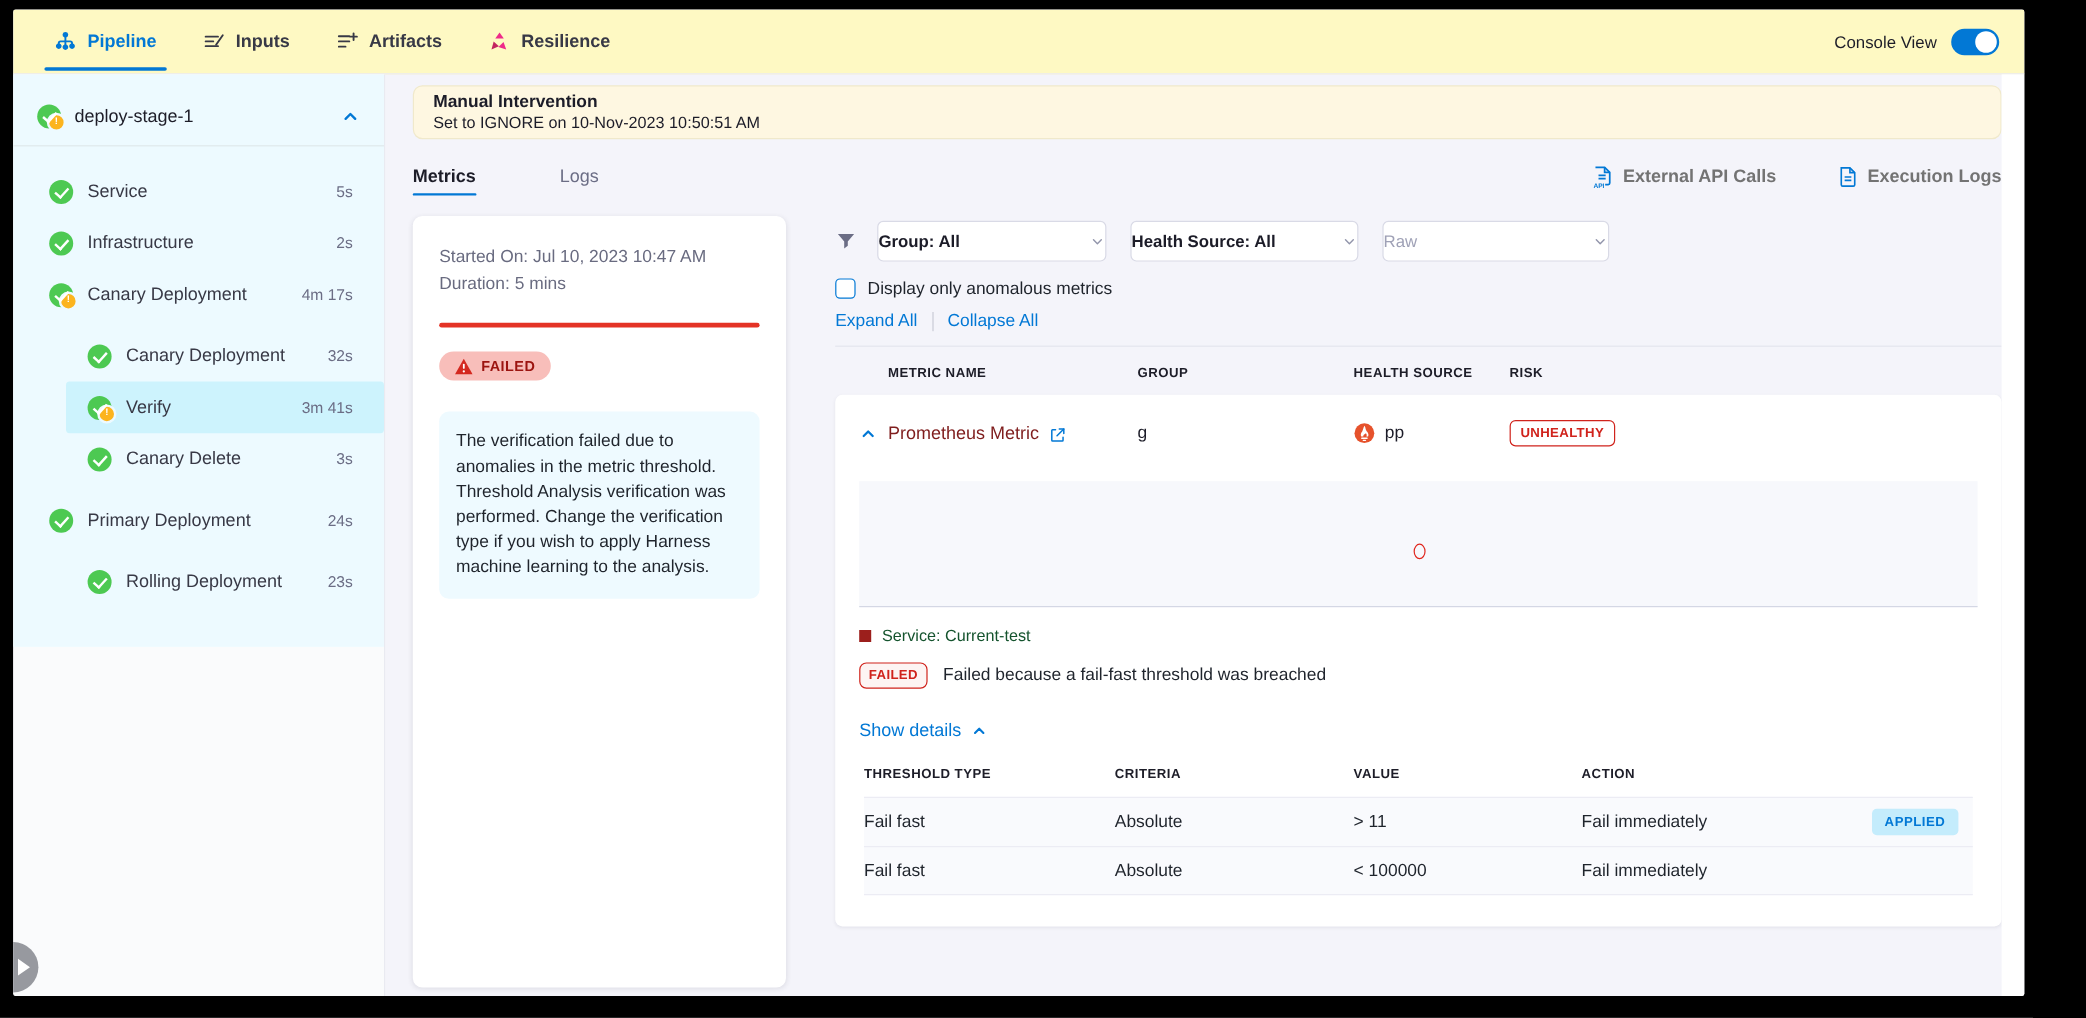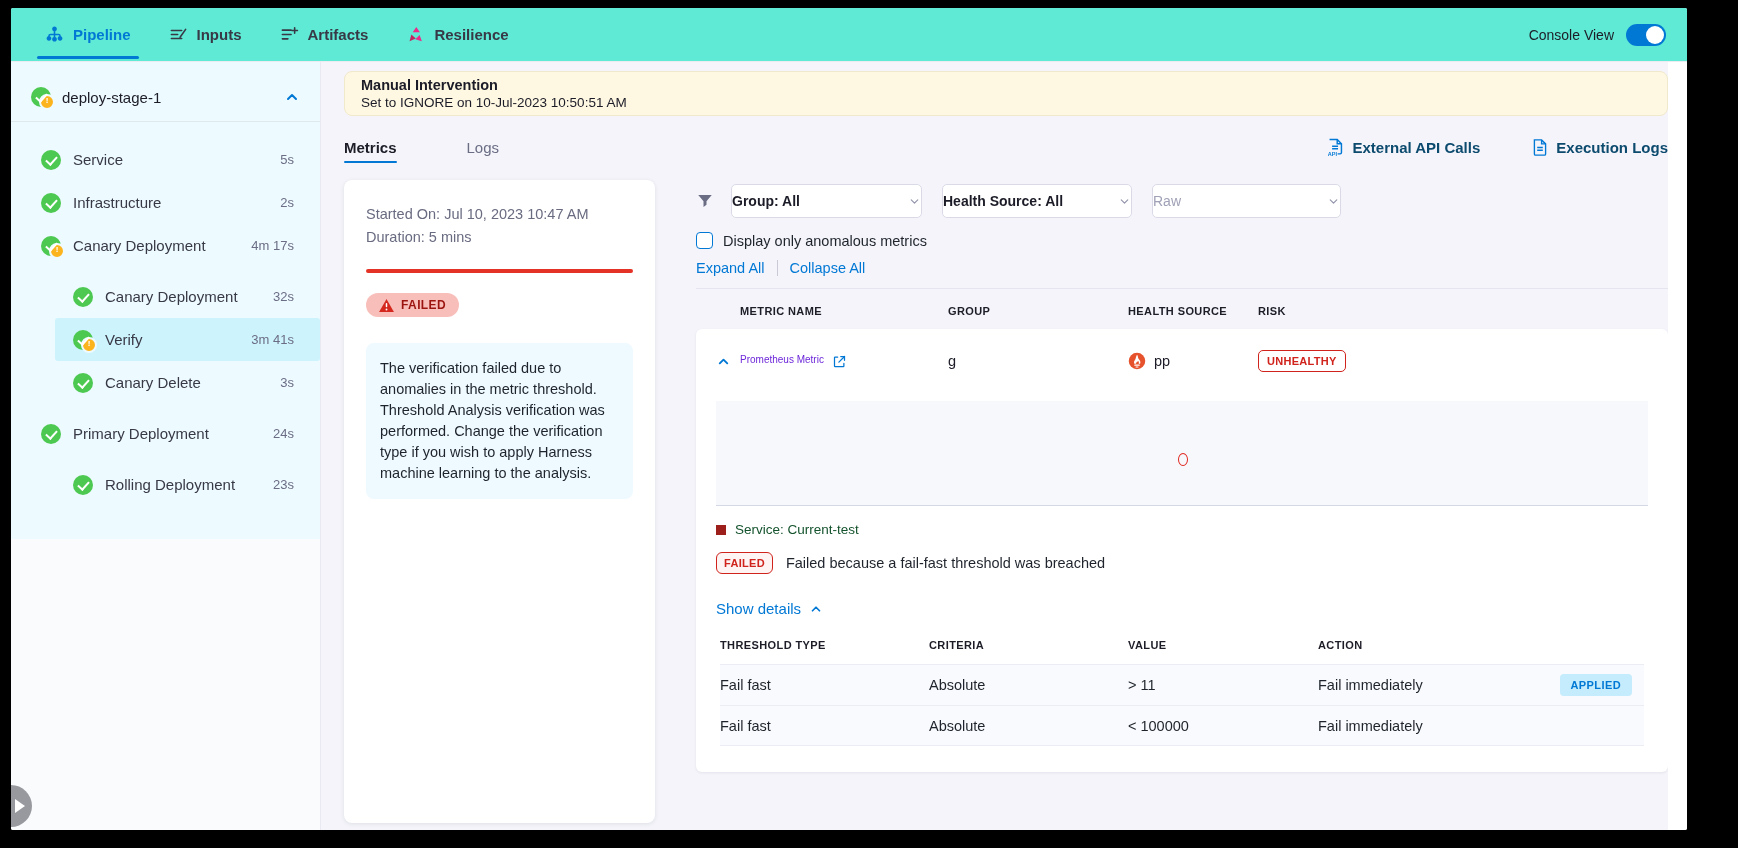--- a/index.html
+++ b/index.html
@@ -1,20 +1,20 @@
 <!DOCTYPE html>
 <html><head>
 <meta charset="utf-8">
 <style>
   * { margin:0; padding:0; box-sizing:border-box; }
   html,body { width:1738px; height:848px; background:#000; font-family:"Liberation Sans","DejaVu Sans",sans-serif; overflow:hidden; }
   .frame { position:absolute; left:11px; top:8px; width:1676px; height:822px; background:#f4f4fa; overflow:hidden; border-radius:2px; }
 
   
-  .topnav { position:relative; height:54px; background:#5eead4; display:flex; align-items:center; padding-left:34px; border-bottom:1px solid #ebecf2; }
+  .topnav { position:relative; height:54px; background:#fef9c3; display:flex; align-items:center; padding-left:34px; border-bottom:1px solid #ebecf2; }
   .nav-tab { position:relative; height:100%; display:flex; align-items:center; gap:9px; margin-right:38px; cursor:pointer; }
   .nav-tab .lbl { font-size:15px; font-weight:600; color:#383946; }
   .nav-tab.active .lbl { color:#0278d5; }
   .nav-tab.active::after { content:""; position:absolute; left:-8px; right:-8px; bottom:2px; height:3px; border-radius:2px; background:#0278d5; }
   .nav-icon { width:19px; height:19px; display:inline-flex; }
   .nav-right { margin-left:auto; display:flex; align-items:center; gap:12px; padding-right:21px; }
   .console-lbl { font-size:14px; color:#1d1d28; }
   .toggle { width:40px; height:22px; border-radius:11px; background:#0278d5; position:relative; cursor:pointer; }
   .toggle .knob { position:absolute; right:2px; top:2px; width:18px; height:18px; border-radius:50%; background:#fff; }
 
@@ -49,21 +49,21 @@
   .scroll-strip { position:absolute; right:0; top:0; width:19px; height:100%; background:#fff; }
   .banner { margin-top:9px; min-height:41px; background:#fef7e1; border:1px solid #f0e9cb; border-radius:8px; padding:5px 16px; display:flex; flex-direction:column; justify-content:center; }
   .banner .b-title { font-size:14.5px; font-weight:bold; color:#1c1c28; }
   .banner .b-sub { font-size:13.5px; color:#1c1c28; margin-top:2px; }
 
   .tabsrow { margin-top:12px; height:38px; display:flex; align-items:center;gap:36px; }
   .vtab { position:relative; height:100%; display:flex; align-items:center; margin-right:34px; font-size:15px; color:#6b6d85; cursor:pointer; }
   .vtab.active { color:#1d1d28; font-weight:bold; }
   .vtab.active::after { content:""; position:absolute; left:0; right:0; bottom:3px; height:2.5px; border-radius:2px; background:#0278d5; }
   .tab-links { margin-left:auto; display:flex; align-items:center; gap:52px; }
-  .doc-link { display:flex; align-items:center; gap:8px; color:#0c4a6e; font-size:15px; font-weight:bold; cursor:pointer; }
+  .doc-link { display:flex; align-items:center; gap:8px; color:#737373; font-size:15px; font-weight:bold; cursor:pointer; }
 
   .main-row { display:flex; align-items:flex-start; }
 
   
   .summary-card { margin-top:14px; width:311px; height:643px; background:#fff; border-radius:8px; box-shadow:0 1px 4px rgba(40,41,61,.10); padding:26px 22px; flex:none; }
   .meta-line { font-size:14.5px; color:#696b80; }
   .meta-line + .meta-line { margin-top:7px; }
   .redbar { margin-top:24px; height:4px; border-radius:2px; background:#e43326; }
   .failed-pill { margin-top:20px; display:inline-flex; align-items:center; gap:7px; background:#f8beba; border-radius:14px; padding:5px 13px; }
   .failed-pill .txt { font-size:12px; font-weight:bold; color:#9c1410; letter-spacing:.4px; }
@@ -84,21 +84,21 @@
   .expand-row { margin-top:11px; display:flex; align-items:center; gap:12px; }
   .blue-link { color:#0278d5; font-size:14.5px; cursor:pointer; }
   .vsep { width:1px; height:16px; background:#c9cad6; }
   .panel-divider { margin-top:12px; border:none; border-top:1px solid #e4e5ee; }
 
   .mt-header { margin-top:16px; display:grid; grid-template-columns:208px 180px 130px 1fr; padding-left:44px; }
   .col-h { font-size:11px; font-weight:bold; color:#1d1d28; letter-spacing:.4px; }
 
   .metric-card { margin-top:12px; background:#fff; border-radius:6px; box-shadow:0 1px 3px rgba(40,41,61,.08); padding-bottom:26px; }
   .metric-row { height:64px; display:grid; grid-template-columns:24px 208px 180px 130px 1fr; align-items:center; padding-left:20px; }
-  .metric-name { display:flex; align-items:flex-start; gap:8px; color:#6d28d9; font-size:10px; font-weight:500; cursor:pointer; }
+  .metric-name { display:flex; align-items:flex-end; gap:8px; color:#7f1d1d; font-size:15px; font-weight:500; cursor:pointer; }
   .cell-txt { font-size:14.5px; color:#1c1c28; }
   .hs-cell { display:flex; align-items:center; gap:8px; }
   .risk-badge { justify-self:start; border:1px solid #d0231c; color:#d0231c; background:#fff; font-size:11px; font-weight:bold; letter-spacing:.3px; padding:4px 8px; border-radius:5px; }
 
   .chart-box { margin:8px 20px 0 20px; height:105px; background:#f7f8fc; border-bottom:1px solid #d4d7e4; position:relative; }
   .anom-dot { position:absolute; left:49.6%; top:50%; width:10px; height:13px; border:1.6px solid #e0261d; border-radius:50%; background:transparent; }
   .legend-row { margin:16px 20px 0 20px; display:flex; align-items:center; gap:9px; }
   .legend-sq { width:10px; height:10px; background:#9c1f1c; }
   .legend-lbl { font-size:13.5px; color:#14532d; }
   .fail-row { margin:15px 20px 0 20px; display:flex; align-items:center; gap:13px; }
@@ -223,21 +223,21 @@
         </div>
       </div>
       <div class="collapse-btn"></div>
     </aside>
 
     <main class="content">
       <div class="scroll-strip"></div>
 
       <div class="banner">
         <div class="b-title">Manual Intervention</div>
-        <div class="b-sub">Set to IGNORE on 10-Jul-2023 10:50:51 AM</div>
+        <div class="b-sub">Set to IGNORE on 10-Nov-2023 10:50:51 AM</div>
       </div>
 
       <div class="tabsrow">
         <div class="vtab active">
             <span>Metrics</span>
           </div>
         <div class="vtab">
             <span>Logs</span>
           </div>
         <div class="tab-links">

